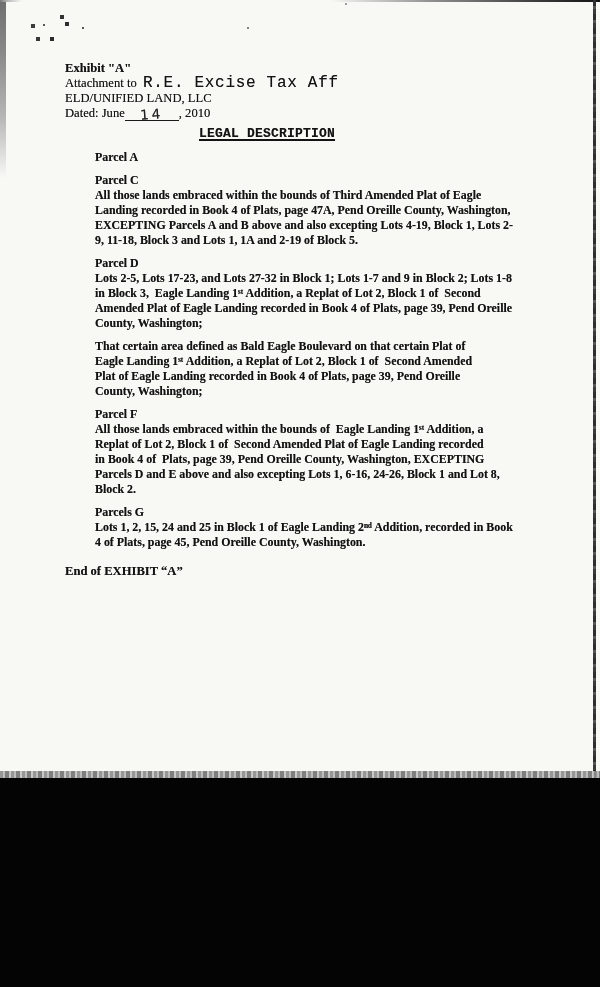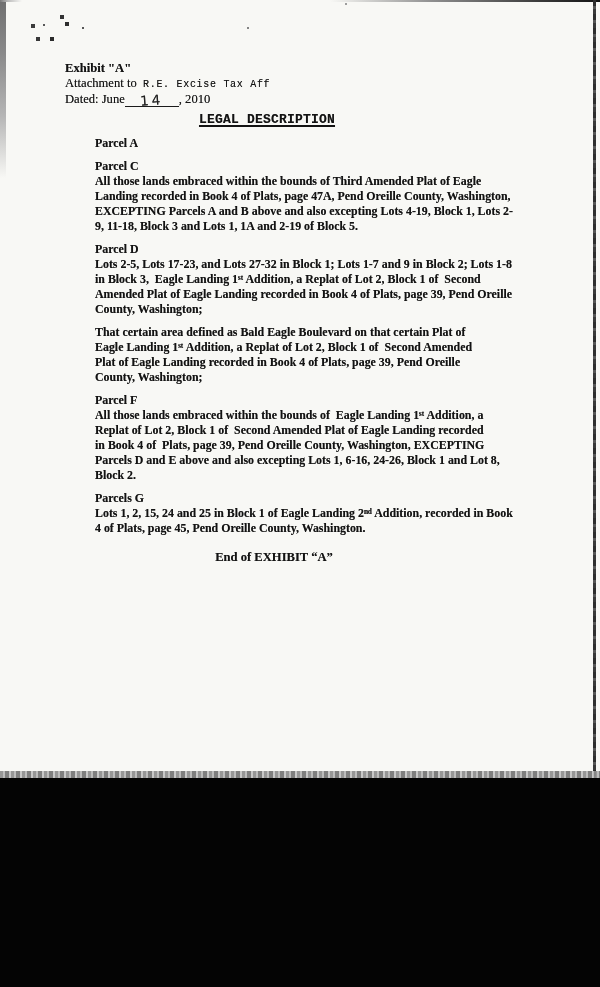--- a/index.html
+++ b/index.html
@@ -8,21 +8,21 @@
     background:#f8f8f5;
     font-family:"Liberation Serif","DejaVu Serif",serif;
     color:#131313;
     text-shadow:0 0 0.3px rgba(25,25,25,.55);
   }
   .doc{position:absolute;left:65px;top:61px;width:505px;}
   .doc-header{font-size:12.6px;line-height:15px;}
   .doc-title{font-weight:700;}
   .typed{
     font-family:"Liberation Mono","DejaVu Sans Mono",monospace;
-    font-size:10px;letter-spacing:.7px;
+    font-size:16px;letter-spacing:.7px;
   }
   .date-underline{
     display:inline-block;width:54px;height:13px;
     border-bottom:1.4px solid #1b1b1b;text-align:center;
     vertical-align:baseline;line-height:11px;
   }
   .handwritten{
     display:inline-block;
     font-family:"DejaVu Sans",sans-serif;font-weight:400;
     font-size:13.5px;letter-spacing:3px;color:#222;
@@ -37,21 +37,21 @@
     text-decoration-thickness:1.6px;
     text-underline-offset:2px;
   }
   .parcel-list{
     margin:9px 0 0 30px;width:475px;
     font-size:11.9px;line-height:15px;font-weight:700;
   }
   .parcel{margin-bottom:8px;}
   .parcel-body{white-space:pre;}
   .end-line{
-    width:418px;text-align:center;margin-top:14px;
+    width:418px;margin-top:14px;
     font-weight:700;font-size:12.6px;
   }
   
   .artifact-grain{
     position:absolute;left:0;top:771px;width:600px;height:7px;
     background:repeating-linear-gradient(90deg,#8e8e8e 0 3px,#b7b7b7 3px 5px,#757575 5px 9px,#c4c4c4 9px 11px);
     opacity:.92;
   }
   .artifact-black-band{
     position:absolute;left:0;top:778px;width:600px;height:209px;
@@ -86,20 +86,21 @@
 </head>
 <body>
 
 <div class="page">
 
   <div class="doc">
 
     <div class="doc-header">
       <div class="doc-title">Exhibit "A"</div>
       <div><span>Attachment to</span>&nbsp;&nbsp;<span class="typed">R.E. Excise Tax Aff</span></div>
+      <div>ELD/UNIFIED LAND, LLC</div>
       <div><span>Dated:  June</span><span class="date-underline"><span class="handwritten">14</span></span><span>, 2010</span></div>
     </div>
 
     <div class="section-heading"><span class="u">LEGAL DESCRIPTION</span></div>
 
     <div class="parcel-list">
         <section class="parcel">
           <div class="parcel-heading">Parcel A</div>
         </section>
         <section class="parcel">

